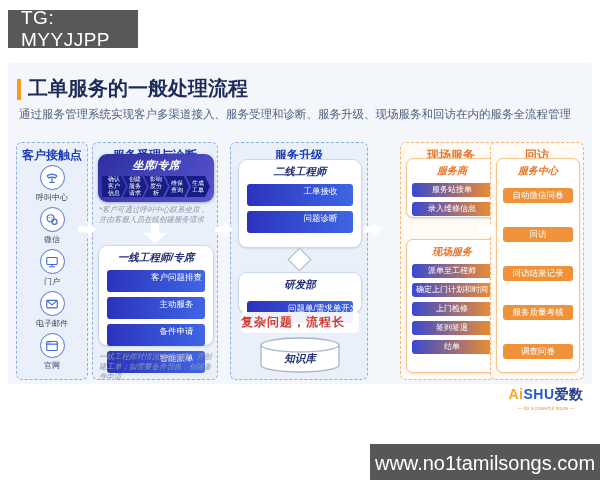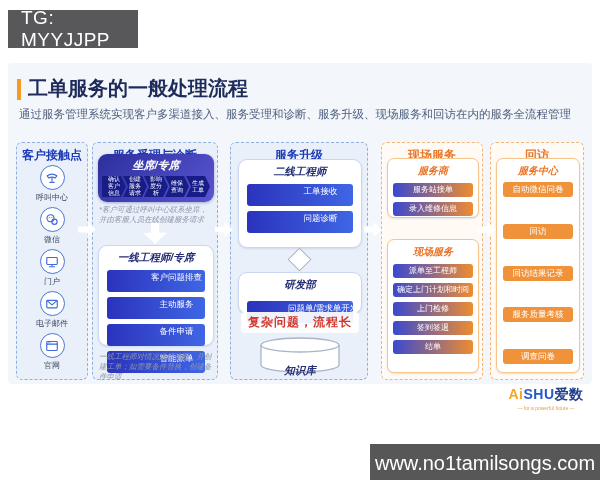--- a/index.html
+++ b/index.html
@@ -63,24 +63,24 @@
   
   .arrow-r { position:absolute; width:18px; height:17px; background:#fff;
     clip-path:polygon(0 32%, 52% 32%, 52% 4%, 100% 50%, 52% 96%, 52% 68%, 0 68%);
     filter:drop-shadow(0 0 1px #9fabc4); }
   .arrow-d { position:absolute; width:24px; height:21px; background:#fff;
     clip-path:polygon(33% 0, 67% 0, 67% 46%, 100% 46%, 50% 100%, 0 46%, 33% 46%);
     filter:drop-shadow(0 0 1px #9fabc4); }
   .diamond { position:absolute; width:17px; height:17px; background:#fff; border:1.5px solid #a9b4c9; transform:rotate(45deg); }
 
   .warn { position:absolute; color:#d23a2e; font-weight:bold; font-size:12px; background:rgba(255,255,255,.92);
-    border-radius:4px; text-align:center; padding:2px 0; letter-spacing:1px; }
+    border-radius:4px; text-align:left; padding:2px 0; letter-spacing:1px; }
 
   .cyl-wrap { position:absolute; }
-  .cyl-label { position:absolute; left:0; right:0; top:28px; text-align:center; font-weight:bold; font-style:italic; color:#232e74; font-size:10.5px; }
+  .cyl-label { position:absolute; left:0; right:0; top:16px; text-align:center; font-weight:bold; font-style:italic; color:#232e74; font-size:10.5px; }
 
   
   .logo { position:absolute; left:503px; top:386px; width:86px; text-align:center; }
   .logo-line { font-size:14px; font-weight:bold; letter-spacing:.5px; }
   .logo-ai { color:#f5a623; } .logo-shu { color:#2458d0; } .logo-cn { color:#24418f; }
   .logo-tag { font-size:5px; color:#e8a04a; margin-top:1px; }
 
   
   .watermark { position:absolute; left:370px; top:444px; width:230px; height:39px; background:#575757;
     color:#fff; font-size:20px; display:flex; align-items:center; justify-content:center; }
@@ -203,21 +203,21 @@
 
       <div class="cyl-wrap" style="left:27px; top:193px; width:84px; height:38px;">
         <svg width="84" height="38" viewBox="0 0 84 38">
           <path d="M3 9 v20 a39 7 0 0 0 78 0 v-20" fill="#ffffff" stroke="#a9b4c9" stroke-width="1.3"></path>
           <ellipse cx="42" cy="9" rx="39" ry="7" fill="#ffffff" stroke="#a9b4c9" stroke-width="1.3"></ellipse>
         </svg>
         <div class="cyl-label">知识库</div>
       </div>
     </div>
 
-    <div class="col col-orange" style="left:373px; width:102px;">
+    <div class="col col-orange" style="left:392px; width:102px;">
       <div class="col-header hdr-orange">现场服务</div>
 
       <div class="whitebox obox" style="left:5px; top:15px; width:92px; height:60px;">
         <div class="box-title ot">服务商</div>
         <div class="pill-mix">服务站接单</div>
         <div class="pill-mix">录入维修信息</div>
       </div>
 
       <div class="whitebox obox" style="left:5px; top:96px; width:92px; height:134px;">
         <div class="box-title ot">现场服务</div>
@@ -227,21 +227,21 @@
         <div class="pill-mix">签到签退</div>
         <div class="pill-mix">结单</div>
       </div>
     </div>
 
     <div class="col col-orange" style="left:482px; width:94px;">
       <div class="col-header hdr-orange">回访</div>
 
       <div class="whitebox obox" style="left:5px; top:15px; width:84px; height:215px; display:flex; flex-direction:column;">
         <div class="box-title ot">服务中心</div>
-        <div style="flex:1; display:flex; flex-direction:column; justify-content:space-between; padding:4px 0 8px 0;">
+        <div style="flex:1; display:flex; flex-direction:column; justify-content:center; padding:4px 0 8px 0;gap:24px;">
           <div class="pill-orange">自动微信问卷</div>
           <div class="pill-orange">回访</div>
           <div class="pill-orange">回访结果记录</div>
           <div class="pill-orange">服务质量考核</div>
           <div class="pill-orange">调查问卷</div>
         </div>
       </div>
     </div>
 
     <div class="arrow-r" style="left:70px;  top:158px;"></div>

